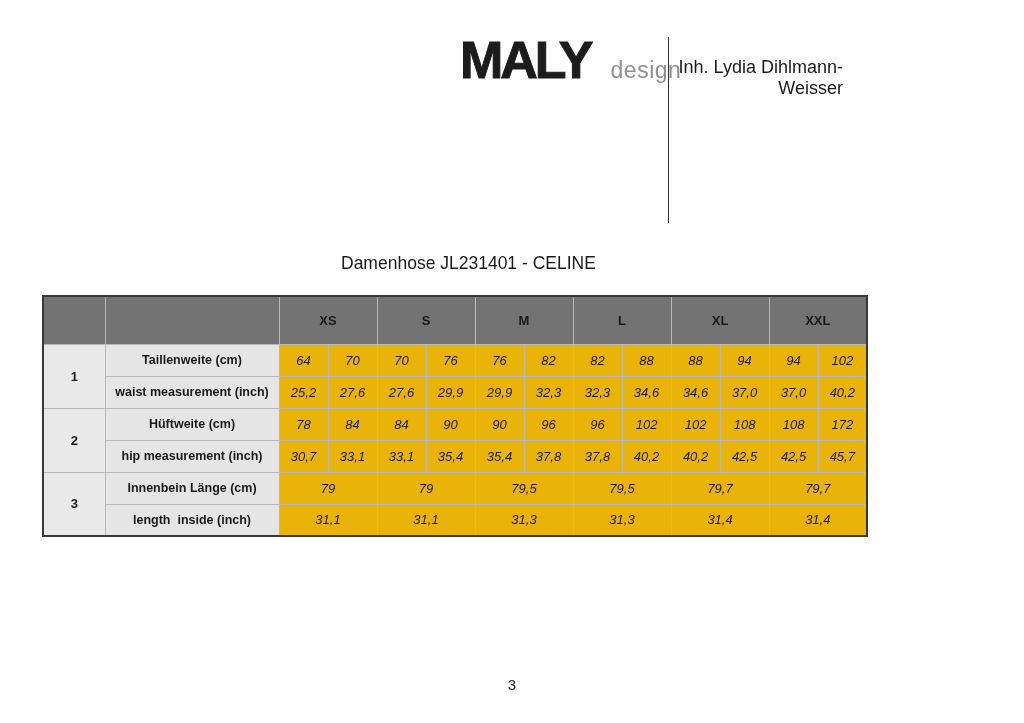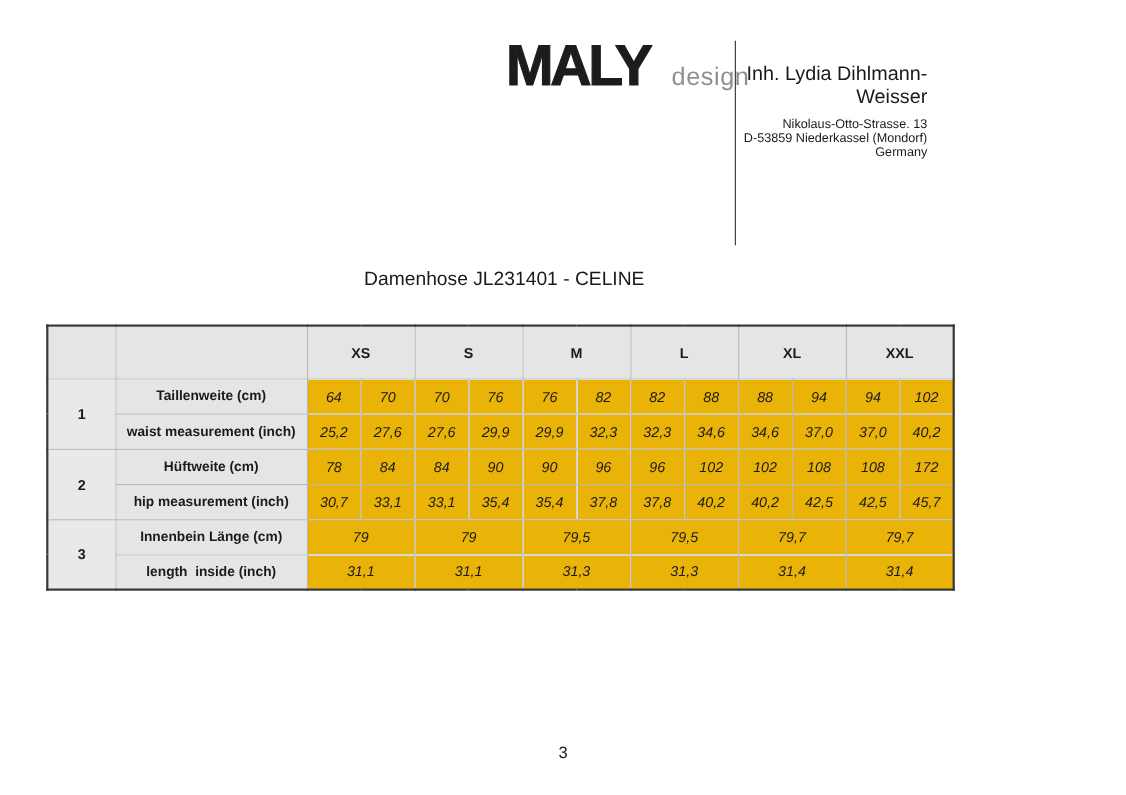--- a/index.html
+++ b/index.html
@@ -19,36 +19,36 @@
     font-size: 52px; font-weight: bold; letter-spacing: -3px;
     color: #1c1c1c; line-height: 1; -webkit-text-stroke: 1px #1c1c1c;
   }
   .logo-sub { font-size: 23px; color: #8f8f8f; margin-left: 20px; letter-spacing: 0.5px; }
   .vdivider { position: absolute; left: 668px; top: 37px; width: 1px; height: 186px; background: #2f2f2f; }
   .contact { position: absolute; left: 643px; top: 57px; width: 200px; text-align: right; }
   .owner { font-size: 18px; margin-bottom: 8px; text-align: right; }
   .addr div { font-size: 11.5px; line-height: 13px; }
 
   
-  .doc-title { position: absolute; left: 331px; top: 243px; margin: 0; font-size: 17.5px; font-weight: normal; }
+  .doc-title { position: absolute; left: 331px; top: 243px; margin: 10px; font-size: 17.5px; font-weight: normal; }
 
   
   .size-table {
     position: absolute; left: 42px; top: 295px;
     width: 824px; table-layout: fixed; border-collapse: collapse;
     border: 2px solid #383838;
   }
   .size-table td {
     border: 1px solid #b8b8b8;
     text-align: center; vertical-align: middle;
     padding: 0; overflow: hidden;
   }
   tr.head { height: 48px; }
   tr.r { height: 32px; }
-  .hc  { background: #e5e5e5; font-weight: bold; font-size: 13px; }
+  .hc  { background: #737373; font-weight: bold; font-size: 13px; }
   .numc{ background: #e9e9e9; font-weight: bold; font-size: 13px; }
   .lbl { background: #e5e5e5; font-weight: bold; font-size: 12.5px; white-space: pre; }
   .val { background: #eab308; font-size: 13px; font-style: italic; }
   .bd-r { border-right: 2px solid #383838; }
   .bd-b { border-bottom: 2px solid #383838; }
 
   
   .page-num { position: absolute; left: 0; right: 0; top: 676px; text-align: center; font-size: 15px; }
 </style>
 </head>
@@ -58,25 +58,20 @@
 
   <div class="logo">
     <span class="logo-main">MALY</span>
     <span class="logo-sub">design</span>
   </div>
 
   <div class="vdivider"></div>
 
   <div class="contact">
     <div class="owner">Inh. Lydia Dihlmann-Weisser</div>
-    <div class="addr">
-      <div>Nikolaus-Otto-Strasse. 13</div>
-      <div>D-53859 Niederkassel (Mondorf)</div>
-      <div>Germany</div>
-    </div>
   </div>
 
   <h1 class="doc-title">Damenhose JL231401 - CELINE</h1>
 
   <table class="size-table">
     <colgroup>
       <col style="width:62px">
         <col style="width:174px">
       <col style="width:49px">
         <col style="width:49px">

